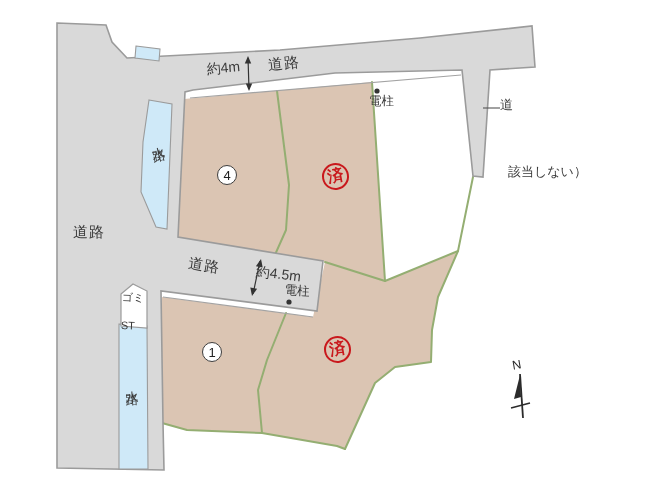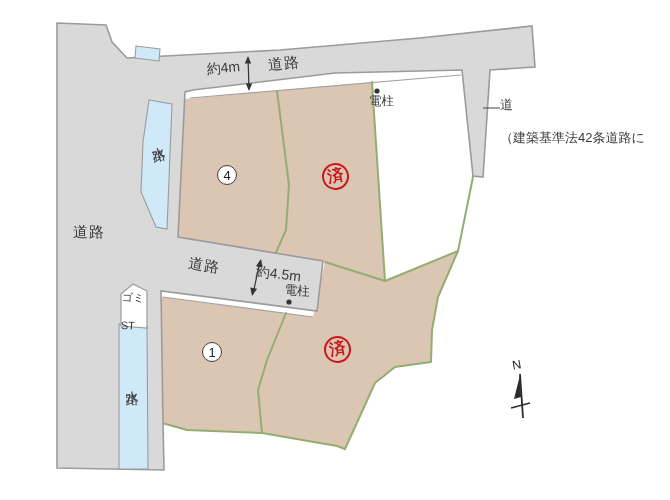--- a/index.html
+++ b/index.html
@@ -94,22 +94,22 @@
   <div class="label lbl-road" style="left:267px;top:56px;transform:rotate(-6deg);">道路</div>
   <div class="label lbl-dim" style="left:206px;top:61px;transform:rotate(-5deg);">約4m</div>
   <div class="label lbl-road" style="left:73px;top:223px;">道路</div>
   <div class="label lbl-road" style="left:190px;top:254px;transform:rotate(9deg);">道路</div>
   <div class="label lbl-dim" style="left:257px;top:263px;transform:rotate(7deg);">約4.5m</div>
 
   <div class="label lbl-small" style="left:369px;top:94px;">電柱</div>
   <div class="label lbl-small" style="left:285px;top:283px;transform:rotate(3deg);">電柱</div>
 
   <div class="label lbl-note" style="left:500px;top:97px;"><span>道</span><br>
-<span>（建築基準法42条道路に</span><br>
-</div>
+<br>
+<span class="indent">該当しない）</span></div>
 
   <div class="label gomi" style="left:122px;top:291px;transform:rotate(2deg);"><span>ゴミ</span><br>
 <span>ST</span></div>
 
   <div class="label vertical" style="left:147px;top:139px;transform:rotate(-12deg);">水路</div>
   <div class="label vertical" style="left:123px;top:381px;transform:rotate(-3deg);">水路</div>
 
   <div class="label north-n" style="left:511px;top:359px;transform:rotate(-10deg);">N</div>
 
   <div class="num-circle" style="left:217px;top:165px;">4</div>

